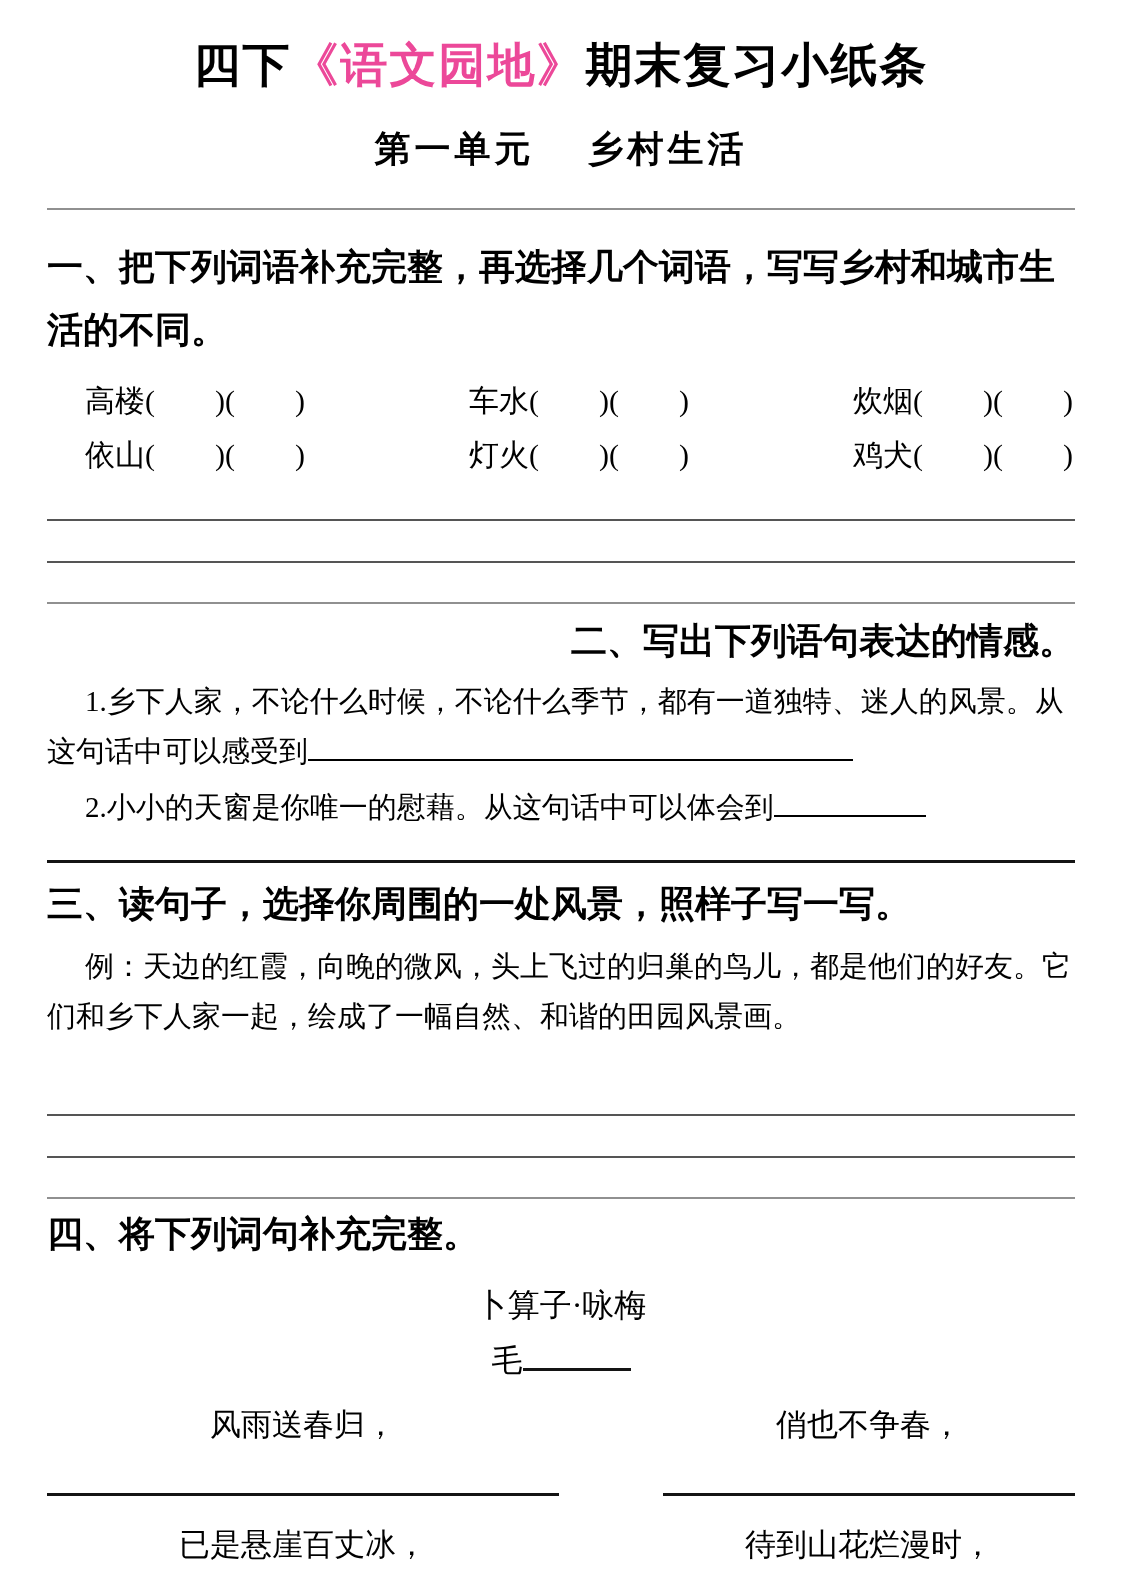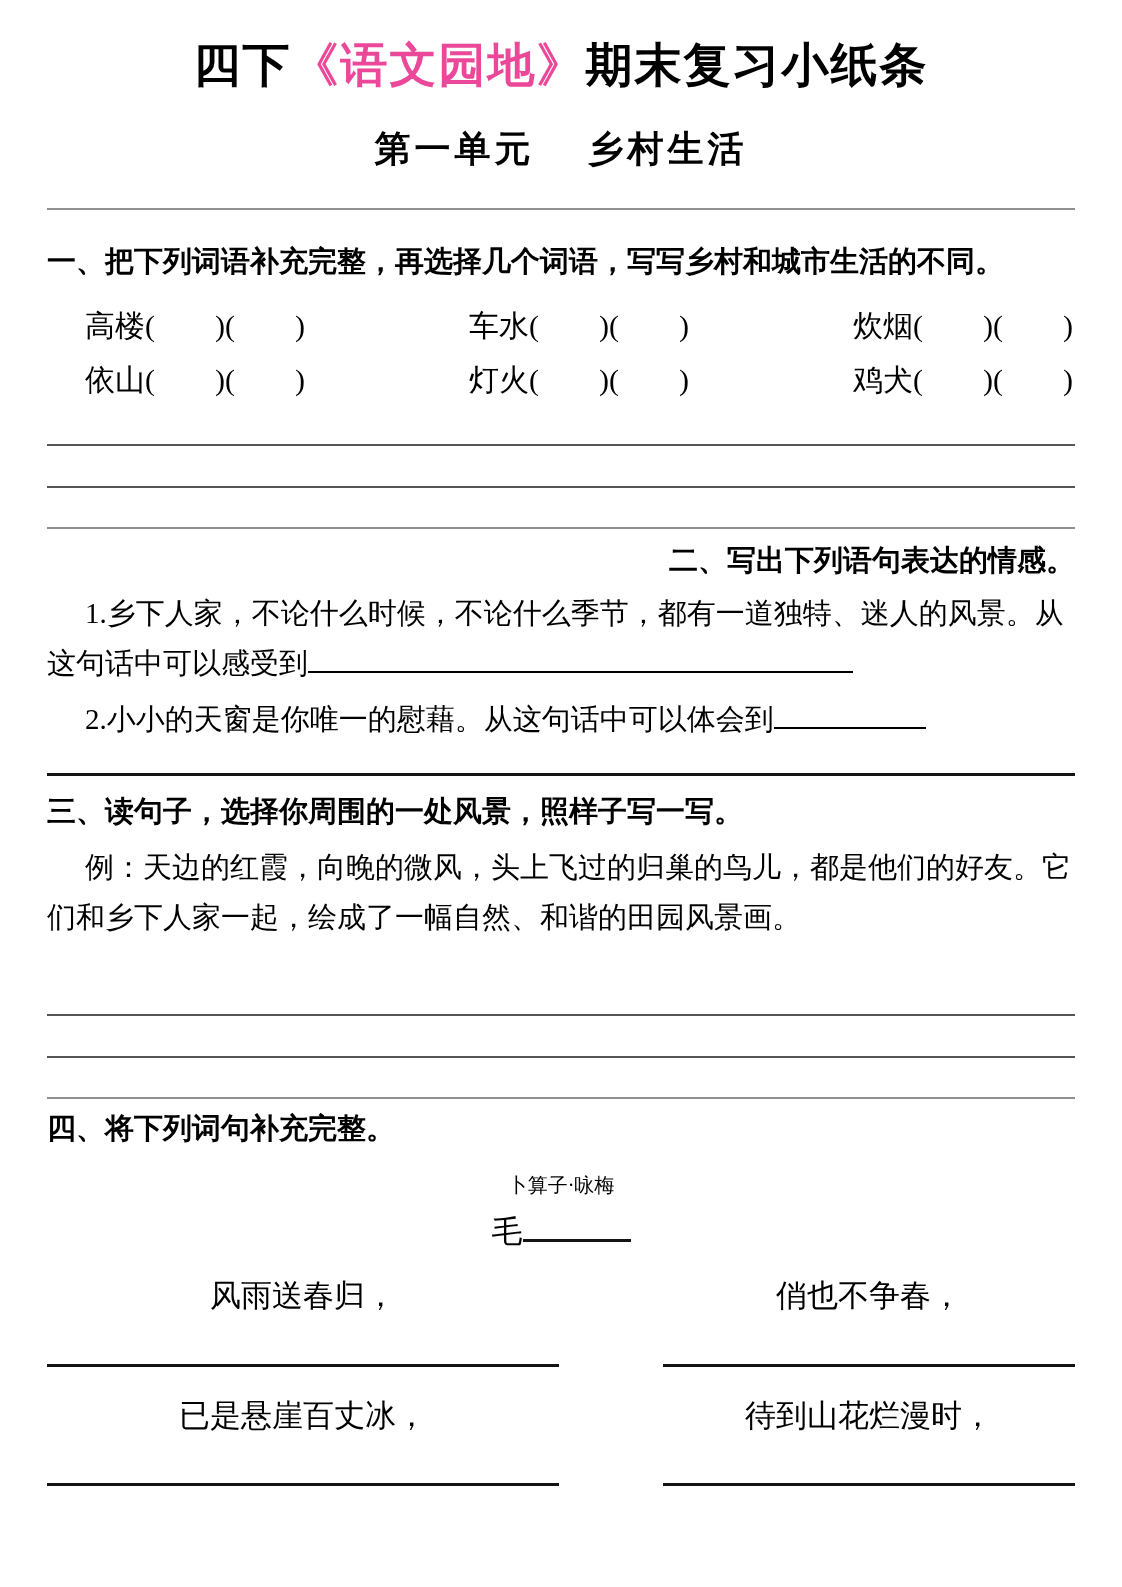--- a/index.html
+++ b/index.html
@@ -41,21 +41,21 @@
     border: none;
     border-top: 2px solid #555555;
   }
   .line-black {
     border: none;
     border-top: 3px solid #141414;
   }
 
   
   .sec-heading {
-    font-size: 29px;
+    font-size: 36px;
     font-weight: 700;
     line-height: 1.75;
   }
   .body-text {
     font-size: 29px;
     font-weight: 400;
     line-height: 1.72;
   }
   .indent { text-indent: 38px; }
 
@@ -95,21 +95,21 @@
   .s3-example { margin-top: 6px; }
   .q3-line-a { margin-top: 72px; }
   .q3-line-b { margin-top: 40px; }
   .div-before-s4 { margin-top: 39px; }
   .s4-heading { margin-top: 4px; }
 
   
   .poem-title {
     margin-top: 18px;
     text-align: center;
-    font-size: 20px;
+    font-size: 32px;
     font-weight: 400;
   }
   .poem-author {
     margin-top: 12px;
     text-align: center;
     font-size: 31px;
   }
   .author-blank {
     display: inline-block;
     width: 108px;

